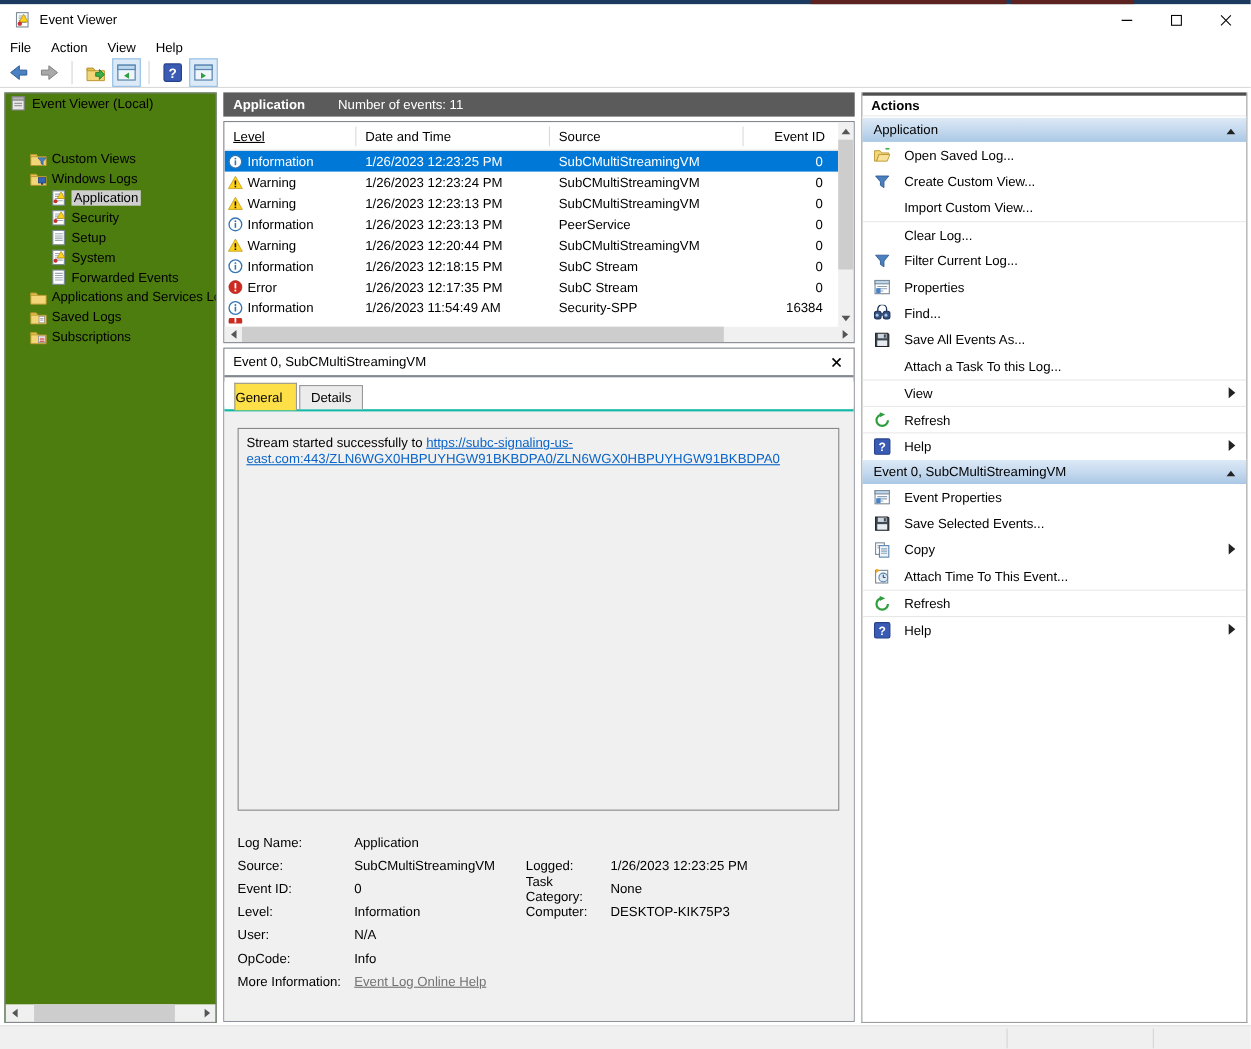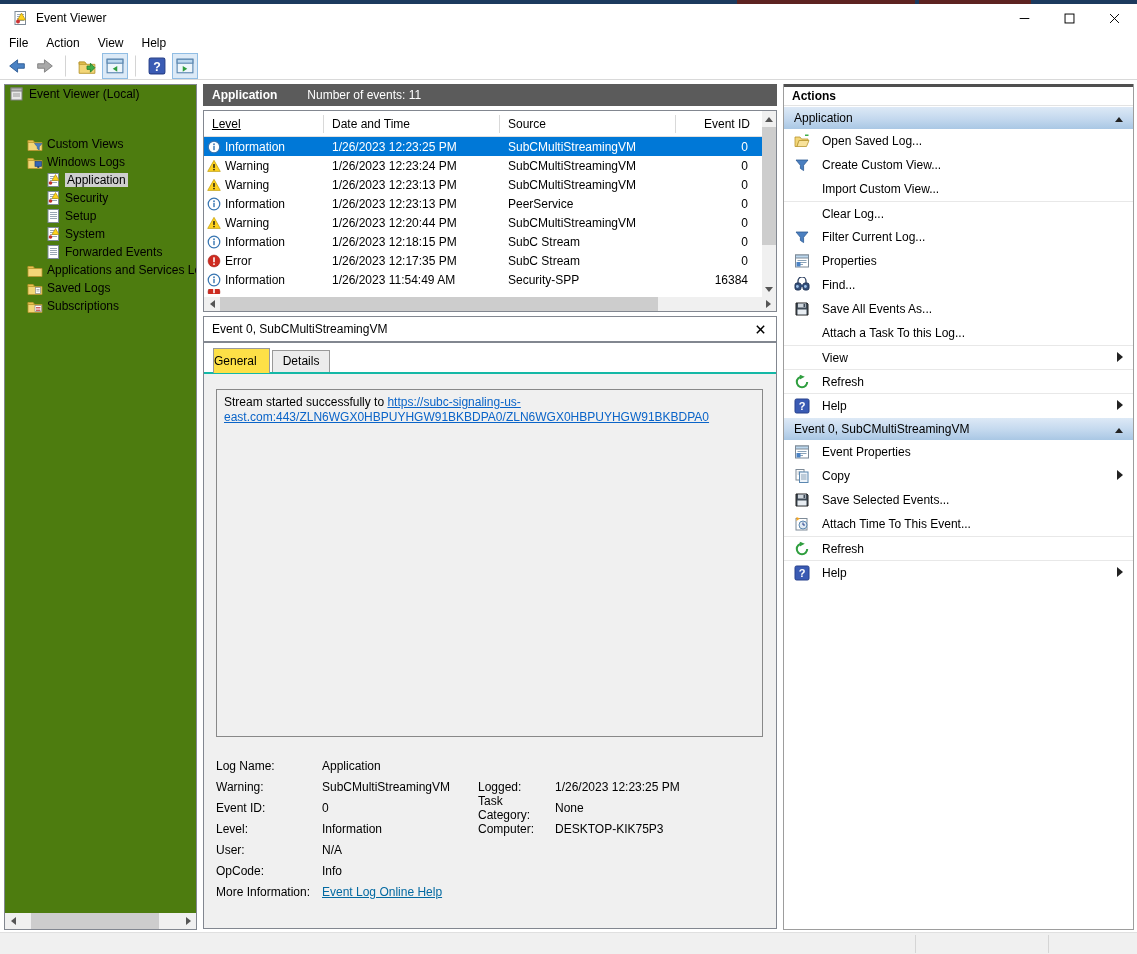--- a/index.html
+++ b/index.html
@@ -90,21 +90,21 @@
   .tab.active{background:#fde047;padding:5px 12px 5px 0;margin-bottom:-1px;z-index:3;}
   #detail-content{position:absolute;left:0;top:53px;width:572px;height:558px;background:#f0f0f0;border-top:4px solid #14b8a6;box-sizing:border-box;}
   #description-box{position:absolute;left:12px;top:15px;width:547px;height:348px;border:1px solid #888;background:#f0f0f0;box-sizing:border-box;padding:5px 7px;overflow:hidden;line-height:15px;}
   #description-box a{color:#0a64c8;}
   a{overflow-wrap:break-word;}
   #detail-fields{position:absolute;left:12px;top:381px;width:547px;}
   .field-row{height:21px;display:flex;align-items:center;}
   .field-label{width:106px;flex:none;}
   .fields-right{position:absolute;left:262px;top:21px;width:280px;}
   .fields-right .field-label{width:77px;}
-  .field-value a{color:#0369a1;}
+  .field-value a{color:#737373;}
 
   
   #actions-panel{position:absolute;left:783px;top:84px;width:351px;height:846px;border:1px solid #9d9d9d;border-top:none;background:#fff;box-sizing:border-box;}
   #actions-title{height:22px;border-top:3px solid #4f4f4f;border-bottom:1px solid #e3e3e3;display:flex;align-items:center;padding-left:8px;font-weight:bold;box-sizing:border-box;}
   .section-header{height:23px;background:linear-gradient(#dde9f6,#c3d8ee 55%,#a9c7e4);display:flex;align-items:center;padding:0 10px;box-sizing:border-box;border-top:1px solid #fff;}
   .collapse-arrow{margin-left:auto;}
   .action-item{height:24px;display:flex;align-items:center;padding:0 10px;box-sizing:border-box;}
   .action-item .icon{width:16px;height:16px;margin-right:12px;}
   .action-item.divider_before{border-top:1px solid #e8e8e8;}
   .submenu-arrow{margin-left:auto;display:none;}
@@ -623,21 +623,21 @@
     </div>
     <div id="detail-fields">
       <div class="fields-left">
 
           <div class="field-row">
             <span class="field-label">Log Name:</span>
             <span class="field-value">Application</span>
           </div>
 
           <div class="field-row">
-            <span class="field-label">Warning:</span>
+            <span class="field-label">Source:</span>
             <span class="field-value">SubCMultiStreamingVM</span>
           </div>
 
           <div class="field-row">
             <span class="field-label">Event ID:</span>
             <span class="field-value">0</span>
           </div>
 
           <div class="field-row">
             <span class="field-label">Level:</span>
@@ -830,20 +830,33 @@
             <rect x="1.5" y="2" width="13" height="3" fill="#bcd8ef" stroke="#7d8a97"></rect>
             <g stroke="#8ba3b8">
               <line x1="3.5" y1="7.5" x2="12.5" y2="7.5"></line>
               <line x1="3.5" y1="9.5" x2="12.5" y2="9.5"></line>
               <line x1="3.5" y1="11.5" x2="9" y2="11.5"></line>
             </g>
             <rect x="2.5" y="9" width="4" height="4.5" fill="#4a82c4"></rect>
           </svg>
         </span>
         <span>Event Properties</span>
+
+      </div>
+
+      <div class="action-item">
+        <span class="icon">
+          <svg viewBox="0 0 16 16">
+            <path d="M2 2 H13 L14 3 V14 H2 Z" fill="#3f4a56" stroke="#222"></path>
+            <rect x="4" y="2.5" width="8" height="4" fill="#cfd6dd"></rect>
+            <rect x="9.5" y="3" width="1.8" height="3" fill="#3f4a56"></rect>
+            <rect x="3.5" y="8.5" width="9" height="5" fill="#e8edf2"></rect>
+          </svg>
+        </span>
+        <span>Save Selected Events...</span>
 
       </div>
 
       <div class="action-item submenu">
         <span class="icon">
           <svg viewBox="0 0 16 16">
             <rect x="2" y="1.5" width="8" height="10.5" fill="#fff" stroke="#7d8a97"></rect>
             <g stroke="#a5b2bf">
               <line x1="3.5" y1="4" x2="8.5" y2="4"></line>
               <line x1="3.5" y1="6" x2="8.5" y2="6"></line>
@@ -856,33 +869,20 @@
             </g>
           </svg>
         </span>
         <span>Copy</span>
         <span class="submenu-arrow"><span class="tri tri-right"></span></span>
       </div>
 
       <div class="action-item">
         <span class="icon">
           <svg viewBox="0 0 16 16">
-            <path d="M2 2 H13 L14 3 V14 H2 Z" fill="#3f4a56" stroke="#222"></path>
-            <rect x="4" y="2.5" width="8" height="4" fill="#cfd6dd"></rect>
-            <rect x="9.5" y="3" width="1.8" height="3" fill="#3f4a56"></rect>
-            <rect x="3.5" y="8.5" width="9" height="5" fill="#e8edf2"></rect>
-          </svg>
-        </span>
-        <span>Save Selected Events...</span>
-
-      </div>
-
-      <div class="action-item">
-        <span class="icon">
-          <svg viewBox="0 0 16 16">
             <rect x="2" y="2.5" width="11" height="11.5" fill="#fff" stroke="#7d8a97"></rect>
             <circle cx="9" cy="9" r="4" fill="#dfe9f2" stroke="#5b87b0"></circle>
             <line x1="9" y1="9" x2="9" y2="6.5" stroke="#27408b"></line>
             <line x1="9" y1="9" x2="11" y2="9" stroke="#27408b"></line>
             <path d="M2.5 1 L6 2.5 L2.5 5 Z" fill="#f5a623"></path>
           </svg>
         </span>
         <span>Attach Time To This Event...</span>
 
       </div>

